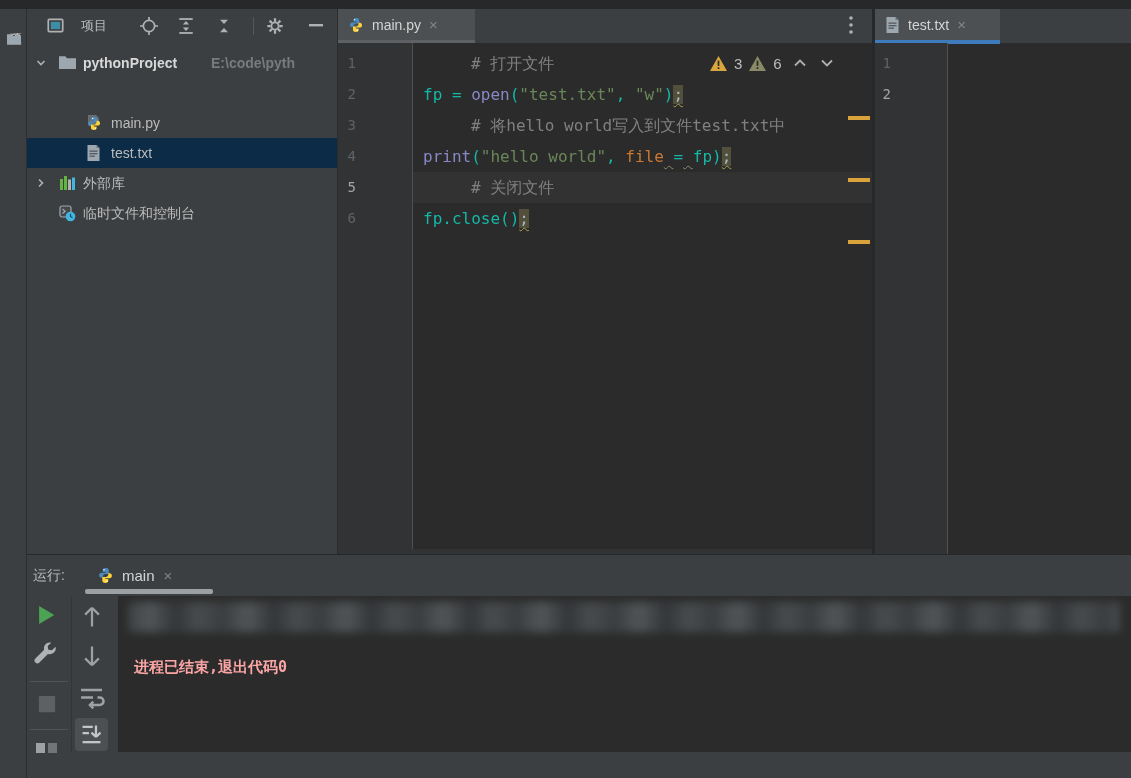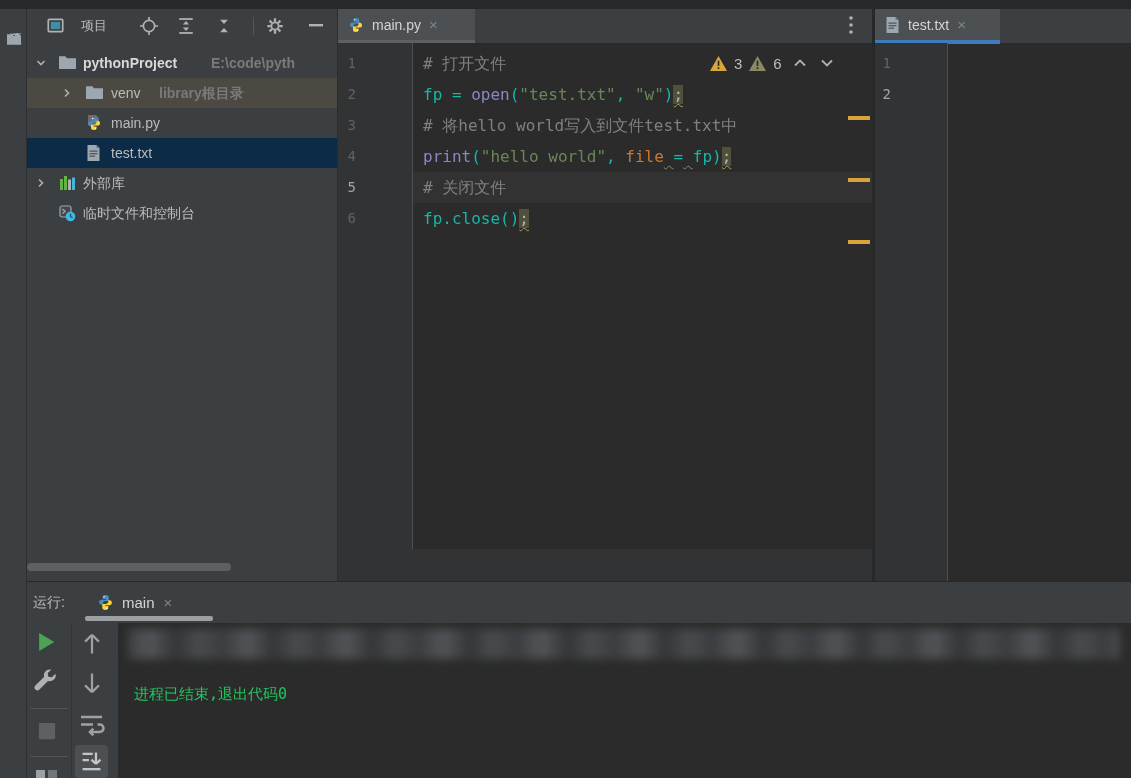--- a/index.html
+++ b/index.html
@@ -48,21 +48,21 @@
   .ul-gray{background:#5d6163;}
   .ul-blue{background:#3e7bbd;height:4px;}
 
   #editor-main{left:338px;top:9px;width:534px;height:572px;background:#2b2b2b;}
   #em-gutter{left:0;top:34px;width:75px;height:506px;background:#313335;border-right:1px solid #4e5052;box-sizing:border-box;}
   .gnum{position:absolute;left:0;width:18px;height:31px;line-height:31px;text-align:right;font-family:"DejaVu Sans Mono",monospace;font-size:14px;color:#606366;}
   .gnum.active{color:#a5a5a5;}
   #em-code{left:75px;top:34px;width:459px;height:506px;background:#2b2b2b;cursor:text;}
   #em-caret-line{left:0px;top:129px;width:459px;height:31px;background:#323232;}
   .code-line{position:absolute;left:10px;height:31px;line-height:31px;font-family:"DejaVu Sans Mono",monospace;font-size:16px;white-space:pre;}
-  .tok-comment{color:#808080;}
+  .tok-comment{color:#808080;margin-left:48px;}
   .tok-plain{color:#14b8a6;}
   .tok-builtin{color:#8888c6;}
   .tok-string{color:#6a8759;}
   .tok-param{color:#cc7832;}
   .tok-semi{color:#a9b7c6;background:#52503a;text-decoration:underline wavy 1px #aaa14d;text-underline-offset:3px;}
   .tok-wavy{text-decoration:underline wavy 1px #8a8a66;text-underline-offset:3px;}
   #em-bottom-strip{left:0;top:540px;width:534px;height:32px;background:#313335;}
   #inspections{left:372px;top:44px;height:20px;display:flex;align-items:center;gap:7px;cursor:pointer;}
   #inspections .cnt{font-size:15px;color:#bdbdbd;}
   .stripe-mark{position:absolute;left:510px;width:22px;height:4px;background:#d9a23a;cursor:pointer;}
@@ -70,34 +70,34 @@
   #splitter{left:872px;top:9px;width:3px;height:572px;background:#26282a;}
 
   #editor-right{left:875px;top:9px;width:256px;height:572px;background:#2b2b2b;}
   #er-gutter{left:0;top:34px;width:73px;height:538px;background:#313335;border-right:1px solid #4e5052;box-sizing:border-box;}
   #er-gutter .gnum{width:16px;}
   #er-code{left:73px;top:34px;width:183px;height:538px;background:#2b2b2b;cursor:text;}
   #er-caret-line{left:0;top:36px;width:183px;height:31px;background:#323232;}
   .plain-line{position:absolute;left:10px;height:31px;line-height:31px;font-family:"DejaVu Sans Mono",monospace;font-size:16px;color:#a9b7c6;white-space:pre;}
 
   
-  #run-panel{left:27px;top:581px;width:1104px;height:197px;background:#3c3f41;border-top:1px solid #26282a;box-sizing:border-box;}
+  #run-panel{left:27px;top:554px;width:1104px;height:197px;background:#3c3f41;border-top:1px solid #26282a;box-sizing:border-box;}
   #run-label{position:absolute;left:6px;top:12px;font-size:14px;color:#bbbbbb;}
   #run-tab{position:absolute;left:70px;top:5px;height:30px;display:flex;align-items:center;cursor:pointer;}
   #run-tab .ttext{font-size:15px;color:#d4d4d4;margin:0 9px 0 8px;}
   #run-tab-underline{position:absolute;left:58px;top:34px;width:128px;height:5px;background:#9da0a2;border-radius:2px;}
   .rt-col-sep{position:absolute;left:44px;top:41px;width:1px;height:156px;background:#323539;}
   .rtool{position:absolute;cursor:pointer;}
   .hsep1{position:absolute;left:3px;width:38px;height:1px;background:#515355;}
   #scroll-end-btn{position:absolute;left:48px;top:163px;width:33px;height:33px;background:#4c5052;border-radius:4px;cursor:pointer;}
   #console{position:absolute;left:91px;top:41px;width:1013px;height:156px;background:#2b2b2b;overflow:hidden;}
   #console-blur{position:absolute;left:10px;top:6px;width:992px;height:30px;border-radius:3px;
     background:repeating-linear-gradient(90deg,#3f4345 0px,#54585a 22px,#34373a 48px,#4a4e50 70px,#3a3d40 98px);
     filter:blur(4px);opacity:.95;}
-  #console-exit{position:absolute;left:16px;top:62px;font-family:"DejaVu Sans Mono",monospace;font-size:15px;color:#22c55e;}
+  #console-exit{position:absolute;left:16px;top:62px;font-family:"DejaVu Sans Mono",monospace;font-size:15px;color:#fca5a5;font-weight:bold;}
 </style>
 </head>
 <body>
 
 <div class="abs" id="top-strip"></div>
 
 <div class="abs" id="left-stripe">
   <div class="abs" id="stripe-project">
     <div class="vtext">项目</div>
     <div class="sicon">
@@ -161,34 +161,20 @@
     </span>
     <span class="ticon" style="left:32px">
       <svg width="17" height="14" viewBox="0 0 16 13">
           <path fill="#9da7b0" d="M0 1h6l1.5 2H16v10H0z"></path>
         </svg>
     </span>
     <span class="tree-label bold" style="left:56px">pythonProject</span>
     <span class="tree-label" style="left:176px"><span class="tree-suffix">E:\code\pyth</span></span>
   </div>
 
-  <div class="tree-row row-hover" style="top:69px">
-    <span class="chev" style="left:34px">
-      <svg width="12" height="12" viewBox="0 0 12 12" fill="none" stroke="#afb1b3" stroke-width="1.6">
-          <path d="M4 2.5L7.5 6L4 9.5"></path>
-        </svg>
-    </span>
-    <span class="ticon" style="left:59px">
-      <svg width="17" height="14" viewBox="0 0 16 13">
-          <path fill="#9da7b0" d="M0 1h6l1.5 2H16v10H0z"></path>
-        </svg>
-    </span>
-    <span class="tree-label" style="left:84px">venv</span>
-    <span class="tree-label" style="left:124px"><span class="tree-suffix">library根目录</span></span>
-  </div>
 
   <div class="tree-row" style="top:99px">
     <span class="ticon" style="left:59px">
       <svg width="16" height="16" viewBox="0 0 16 16">
           <path fill="#9da7b0" d="M2 0h8l3 3v6H2z" opacity=".45"></path>
           <path fill="#4B8BBE" d="M8.2 2c-1.9 0-2.8.8-2.8 2v1.6h2.9v.8H4.3C2.9 6.4 2 7.4 2 8.8s.9 2.4 2.3 2.4h1.2V9.9c0-1.4 1-2.4 2.4-2.4h3.2V4c0-1.2-1-2-2.9-2z"></path>
           <path fill="#FFD43B" d="M7.8 15c1.9 0 2.8-.8 2.8-2v-1.6H7.7v-.8h4.1c1.4 0 2.2-1 2.2-2.4S13.2 5.8 11.8 5.8h-1.2v1.3c0 1.4-1 2.4-2.4 2.4H5V13c0 1.2 1 2 2.8 2z"></path>
           <circle cx="6.6" cy="3.4" r=".7" fill="#fff"></circle>
           <circle cx="9.4" cy="13.6" r=".7" fill="#fff"></circle>
         </svg>

